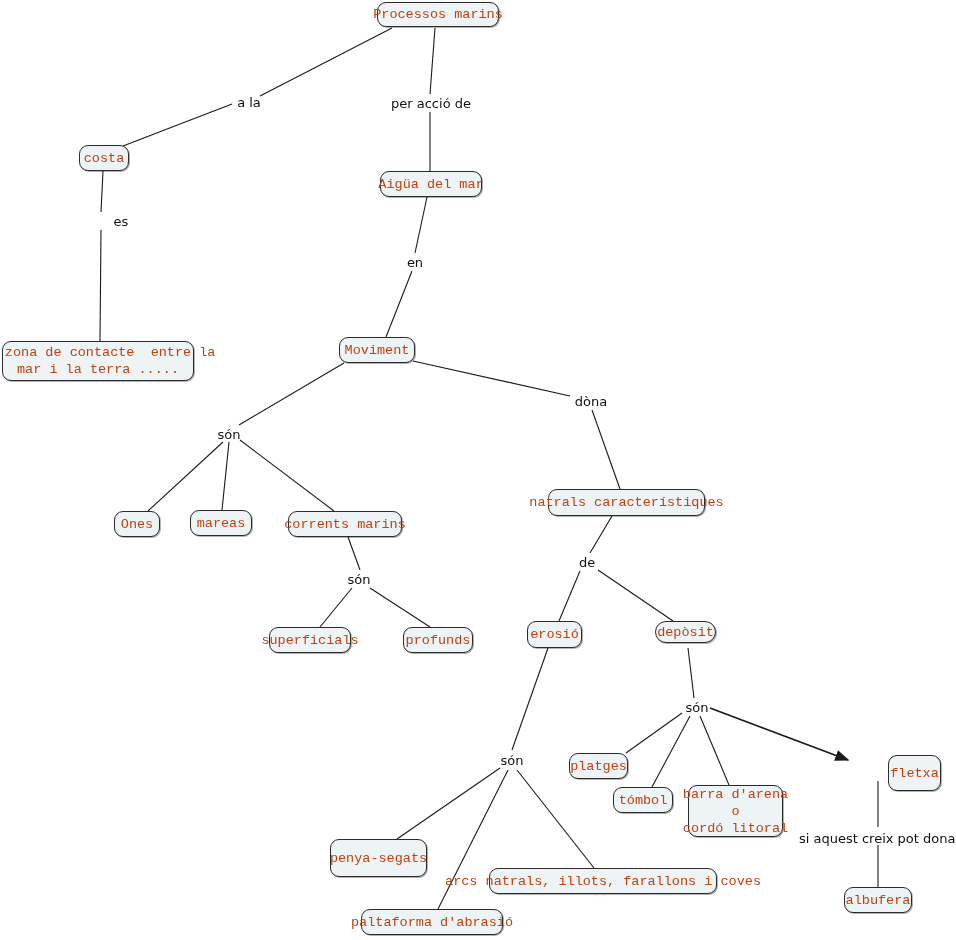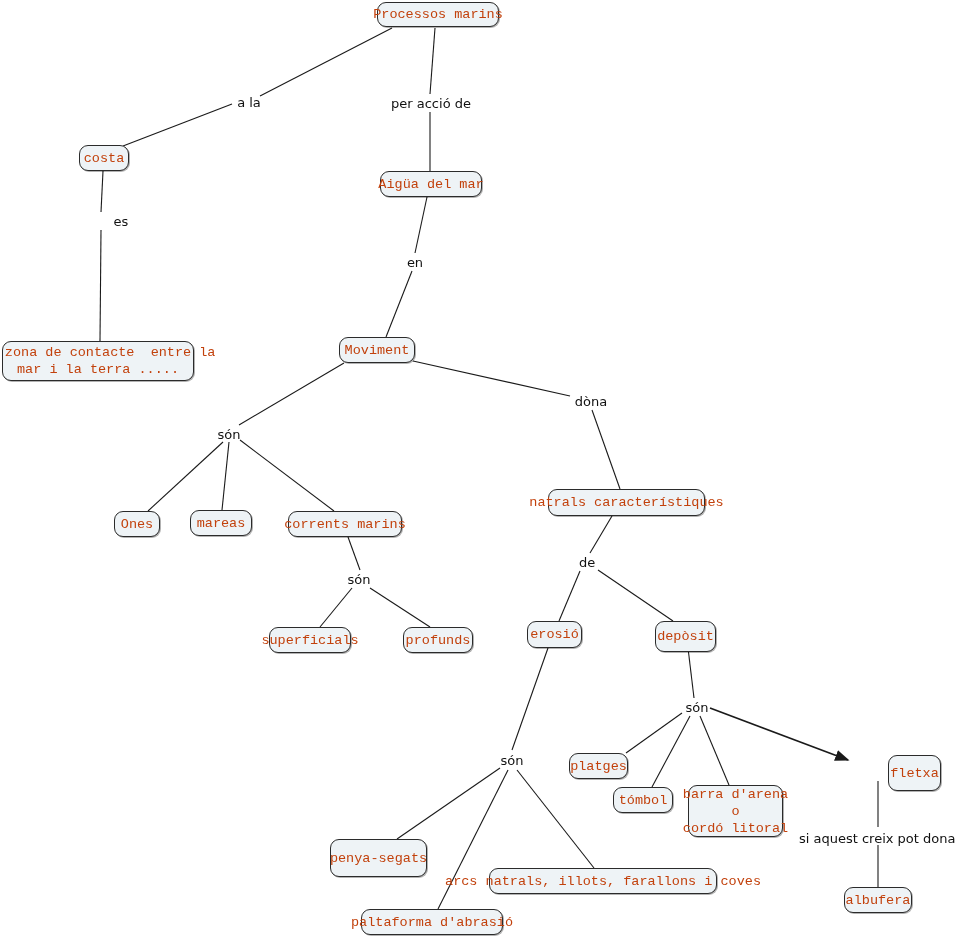--- a/index.html
+++ b/index.html
@@ -107,21 +107,21 @@
 mar i la terra .....</div>
       <div class="node" style="left: 380px; top: 171px; width: 102px; height: 26px;">Aigüa del mar</div>
       <div class="node" style="left: 339px; top: 337px; width: 76px; height: 26px;">Moviment</div>
       <div class="node" style="left: 114px; top: 511px; width: 46px; height: 26px;">Ones</div>
       <div class="node" style="left: 190px; top: 510px; width: 62px; height: 26px;">mareas</div>
       <div class="node" style="left: 288px; top: 511px; width: 114px; height: 26px; text-align: right;">corrents marins</div>
       <div class="node" style="left: 269px; top: 627px; width: 82px; height: 26px;">superficials</div>
       <div class="node" style="left: 403px; top: 627px; width: 70px; height: 26px;">profunds</div>
       <div class="node" style="left: 548px; top: 489px; width: 157px; height: 27px;">natrals característiques</div>
       <div class="node" style="left: 527px; top: 621px; width: 55px; height: 27px;">erosió</div>
-      <div class="node" style="left: 655px; top: 621px; width: 61px; height: 31px;">depòsit</div>
+      <div class="node" style="left: 655px; top: 621px; width: 61px; height: 22px; border-radius: 13px;">depòsit</div>
       <div class="node" style="left: 569px; top: 753px; width: 59px; height: 26px;">platges</div>
       <div class="node" style="left: 613px; top: 787px; width: 60px; height: 26px;">tómbol</div>
       <div class="node" style="left: 688px; top: 785px; width: 95px; height: 52px;">barra d'arena
 o
 cordó litoral</div>
       <div class="node" style="left: 852px; top: 755px; width: 53px; height: 36px; margin-left: 36px;">fletxa</div>
       <div class="node" style="left: 844px; top: 887px; width: 68px; height: 26px;">albufera</div>
       <div class="node" style="left: 330px; top: 839px; width: 97px; height: 38px;">penya-segats</div>
       <div class="node" style="left: 489px; top: 868px; width: 228px; height: 26px;">arcs natrals, illots, farallons i coves</div>
       <div class="node" style="left: 361px; top: 909px; width: 142px; height: 26px;">paltaforma d'abrasió</div>

